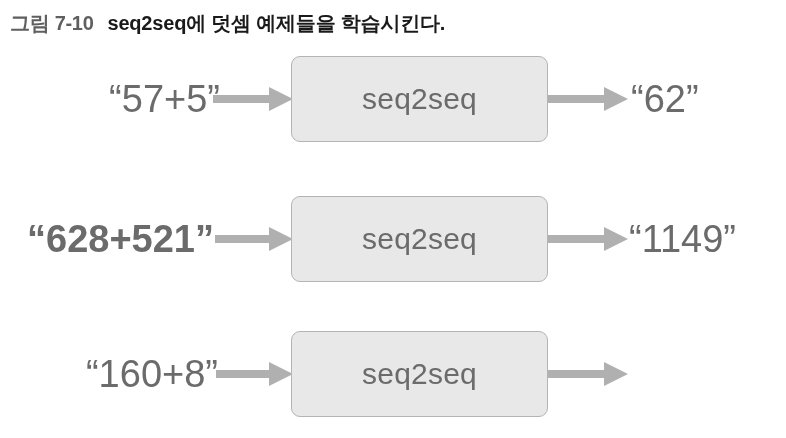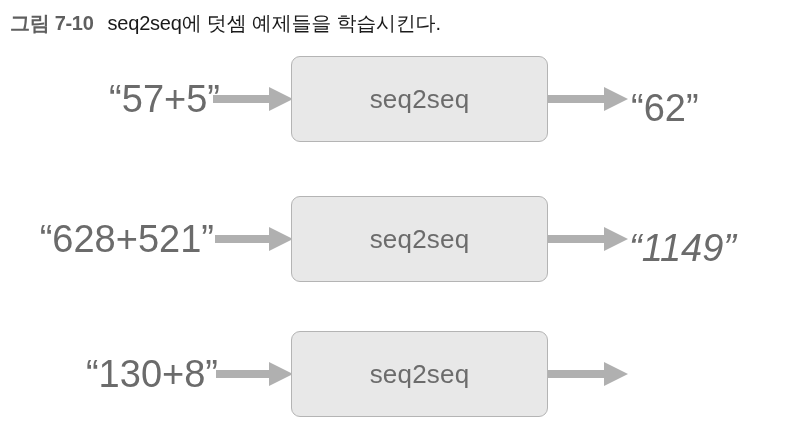--- a/index.html
+++ b/index.html
@@ -27,21 +27,21 @@
     white-space: nowrap;
   }
   #caption .fig-label {
     font-size: 20px;
     font-weight: 700;
     color: #5f5f5f;
     letter-spacing: -0.3px;
   }
   #caption .fig-text {
     font-size: 20px;
-    font-weight: 400;
+    font-weight: 700;
     color: #1a1a1a;
     margin-left: 14px;
     letter-spacing: -0.2px;
   }
 
   
   .flow-row {
     position: absolute;
     left: 0;
     width: 786px;
@@ -58,56 +58,56 @@
     height: 86px;
     display: flex;
     align-items: center;
     justify-content: flex-end;
     font-size: 38px;
     color: #6b6b6b;
     letter-spacing: 0px;
     white-space: nowrap;
   }
   #row-0 .input-label { right: 566px; left: 0; }
-  #row-1 .input-label { right: 572px; left: 10px; }
+  #row-1 .input-label { right: 572px; left: 10px; font-weight: bold; }
   #row-2 .input-label { right: 568px; left: 0; }
 
   
   .output-label {
     position: absolute;
-    top: 9px;
+    top: 0;
     height: 86px;
     display: flex;
     align-items: center;
     justify-content: flex-start;
     font-size: 38px;
     color: #6b6b6b;
     white-space: nowrap;
   }
   #row-0 .output-label { left: 631px; }
-  #row-1 .output-label { left: 629px; font-style: italic; }
+  #row-1 .output-label { left: 629px; }
   #row-2 .output-label { left: 634px; }
 
   
   .seq-box {
     position: absolute;
     left: 291px;
     top: 0;
     width: 257px;
     height: 86px;
     box-sizing: border-box;
     background: #e8e8e8;
     border: 1.6px solid #b4b4b4;
     border-radius: 9px;
     display: flex;
     align-items: center;
     justify-content: center;
   }
   .seq-box .seq-text {
-    font-size: 26px;
+    font-size: 30px;
     color: #6b6b6b;
     letter-spacing: 0.2px;
   }
 
   
   .arrow {
     position: absolute;
     top: 29px;
     height: 28px;
   }
@@ -168,21 +168,21 @@
     <svg width="80" height="28" viewBox="0 0 80 28" xmlns="http://www.w3.org/2000/svg">
       <polygon points="0,10 56,10 56,2 80,14 56,26 56,18 0,18" fill="#b0b0b0"></polygon>
     </svg>
   </div>
 
   <div class="output-label">“1149”</div>
 </div>
 
 <div class="flow-row" id="row-2">
 
-  <div class="input-label">“130+8”</div>
+  <div class="input-label">“160+8”</div>
 
   <div class="arrow arrow-in">
     <svg width="77" height="28" viewBox="0 0 77 28" xmlns="http://www.w3.org/2000/svg">
       <polygon points="0,10 53,10 53,2 77,14 53,26 53,18 0,18" fill="#b0b0b0"></polygon>
     </svg>
   </div>
 
   <div class="seq-box">
     <span class="seq-text">seq2seq</span>
   </div>

